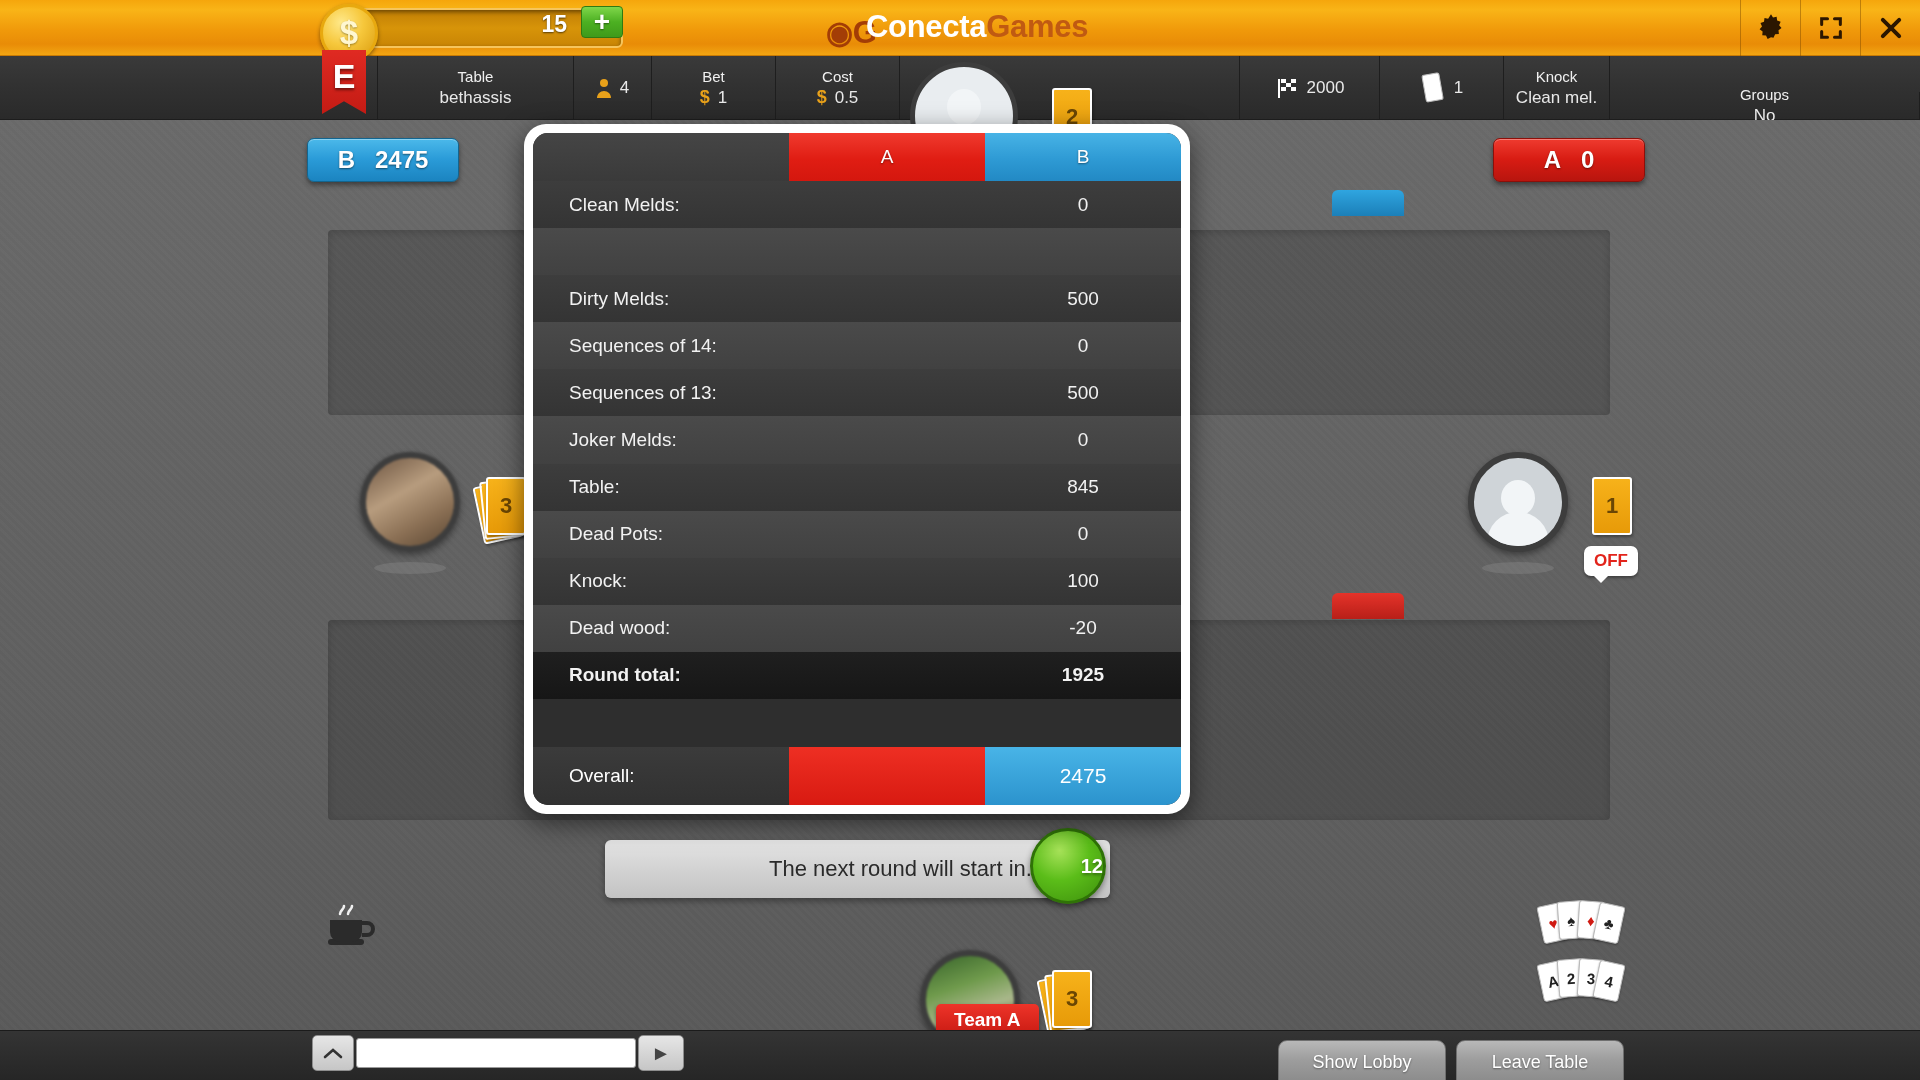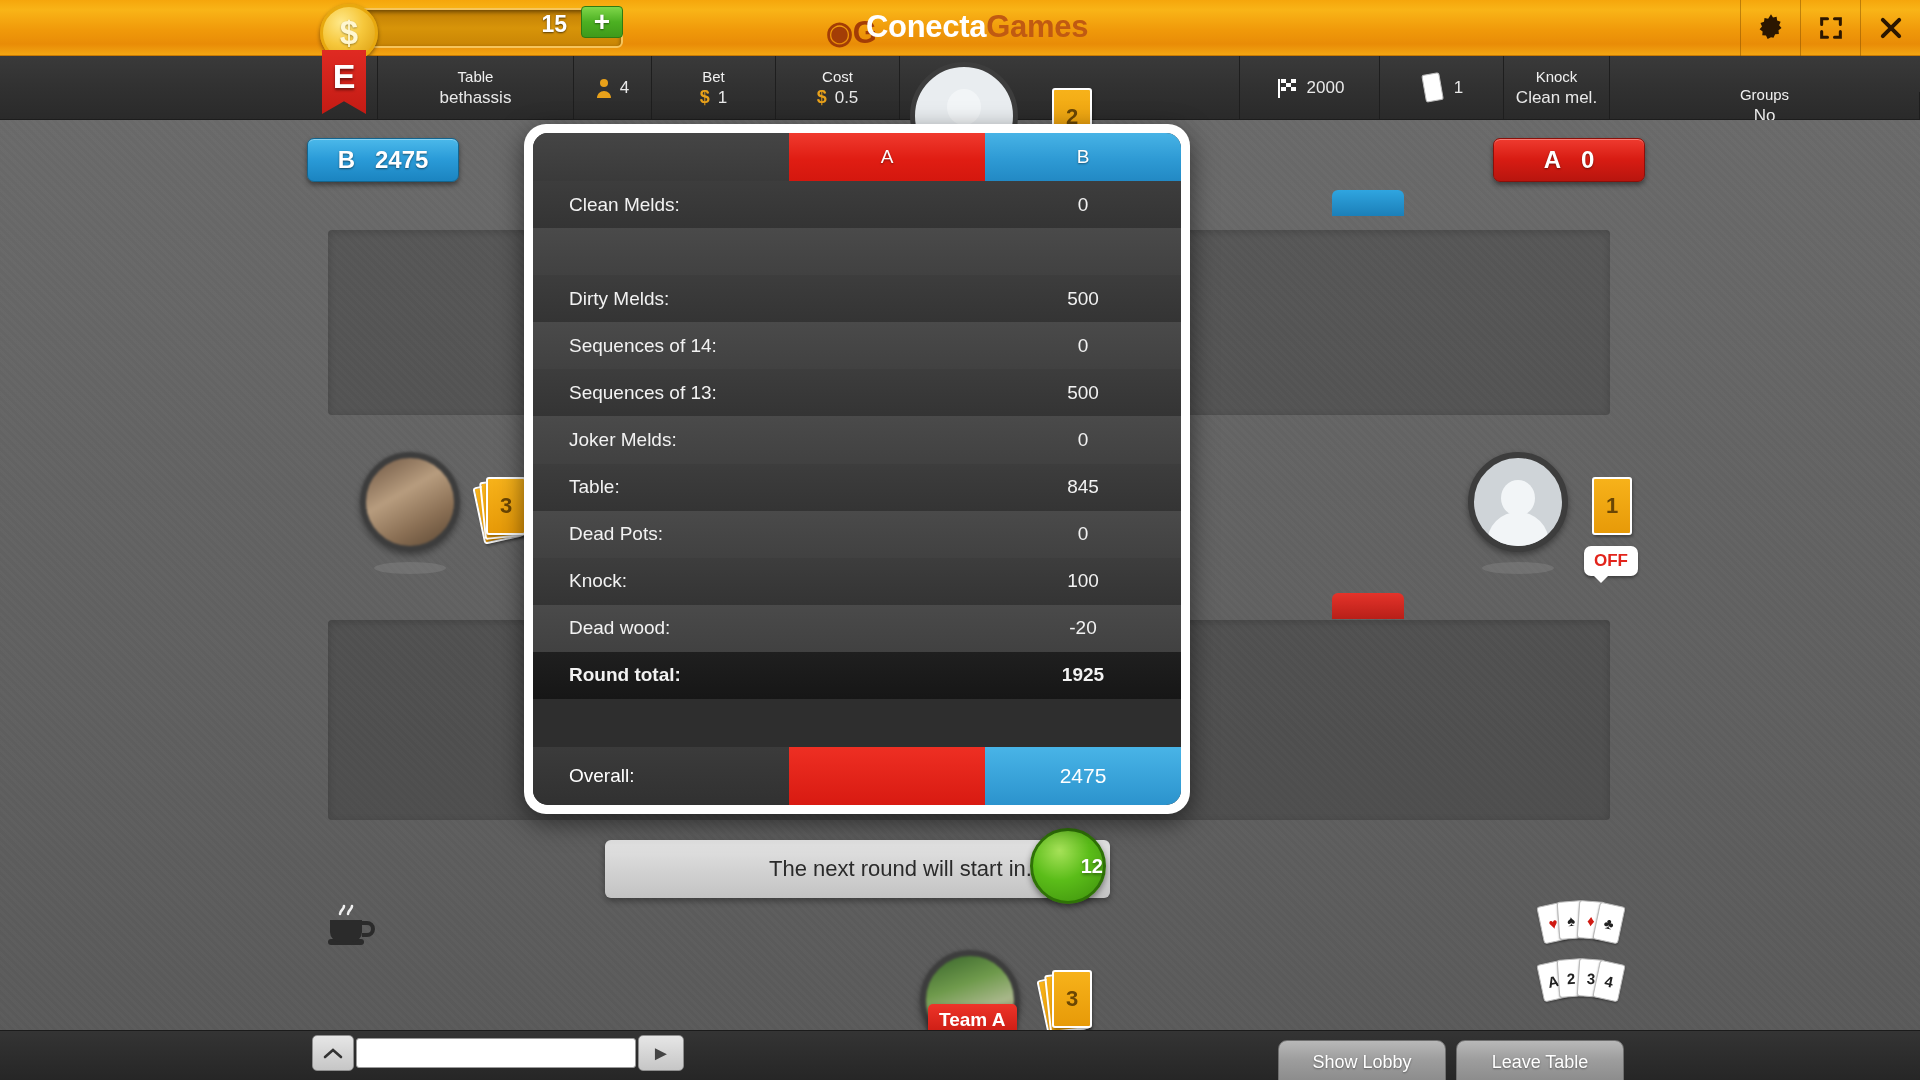--- a/index.html
+++ b/index.html
@@ -163,24 +163,25 @@
     background: #fff; color: #e2241b; font-size: 17px; font-weight: bold;
     display: flex; align-items: center; justify-content: center;
     box-shadow: 0 2px 3px rgba(0,0,0,.35);
   }
   .off-bubble:after {
     content: ''; position: absolute; left: 9px; bottom: -7px;
     border-left: 8px solid transparent; border-right: 8px solid transparent;
     border-top: 8px solid #fff;
   }
   .team-badge {
-    position: absolute; height: 32px; padding: 0 11px; border-radius: 5px;
+    position: absolute; height: 32px; padding: 0 18px; border-radius: 5px;
     background: linear-gradient(to bottom,#ee3429,#c81a12);
     color: #fff; font-size: 19px; font-weight: bold; line-height: 32px;
     box-shadow: 0 2px 4px rgba(0,0,0,.4);
+    margin-left: 8px;
   }
 
   
   .coffee { position: absolute; left: 318px; top: 900px; width: 60px; height: 54px; }
 
   
   .deckicon { position: absolute; width: 88px; height: 46px; }
   .deckicon .dcard {
     position: absolute; width: 26px; height: 38px; border-radius: 3px;
     background: #fff; border: 1px solid #b9b9b9;

